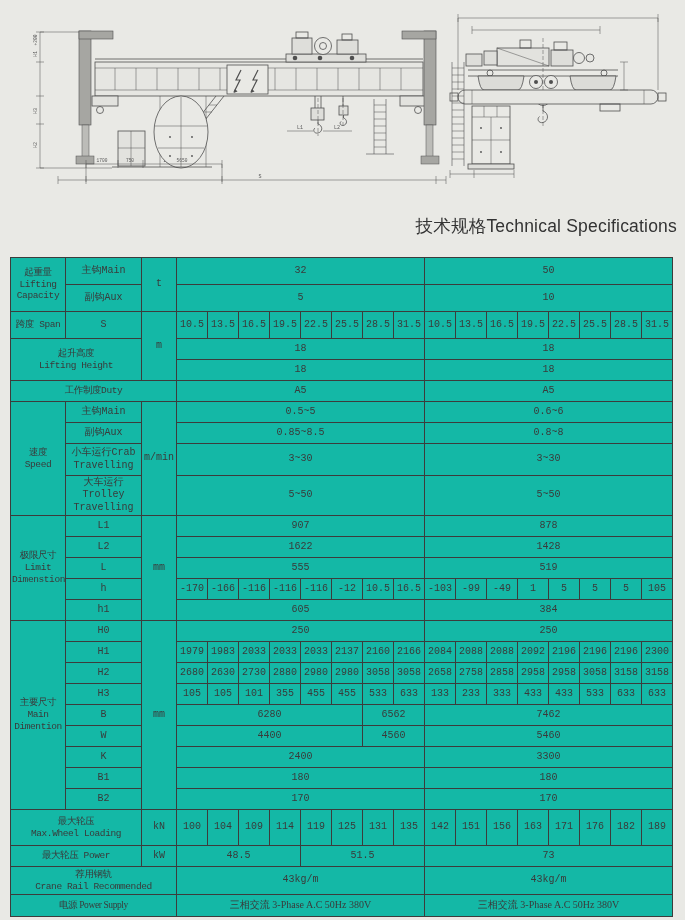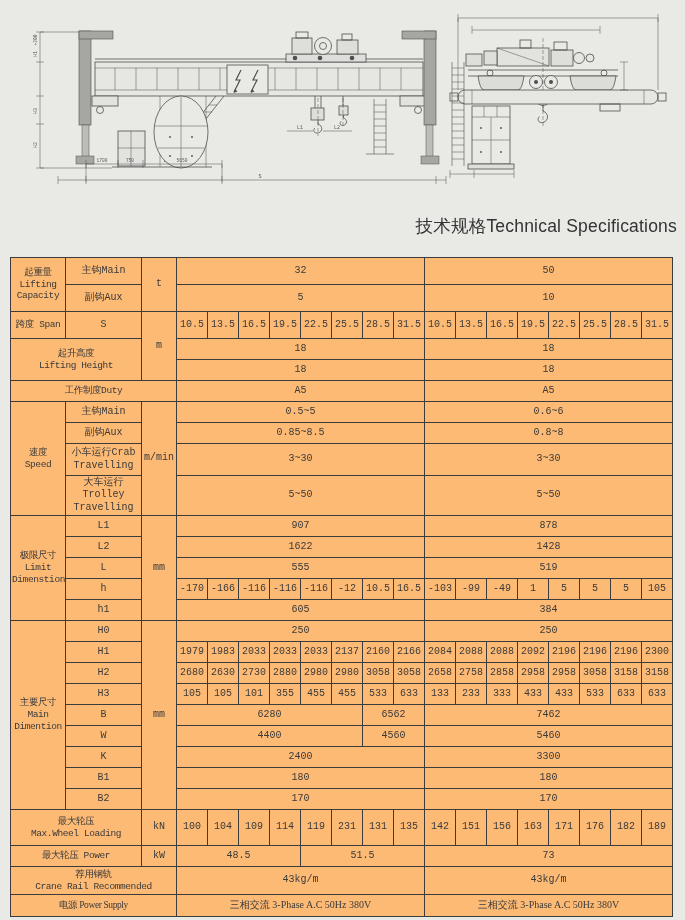--- a/index.html
+++ b/index.html
@@ -15,21 +15,21 @@
   .title{
     position:absolute;top:214px;right:8px;width:100%;
     text-align:right;
     font-family:"Liberation Sans","DejaVu Sans",sans-serif;
     font-size:17.5px;color:#333;letter-spacing:.2px;
   }
   table.spec{
     position:absolute;left:10px;top:257px;
     width:584px;
     border-collapse:collapse;table-layout:fixed;
-    background:#fdba74;
+    background:#14b8a6;
   }
   table.spec td{
     border:1px solid #3c3c3c;
     text-align:center;vertical-align:middle;
     font-size:10px;line-height:1.25;
     padding:0 1px;
     white-space:pre-line;
     overflow:hidden;
   }
   table.spec td.lbl{font-size:9.5px;letter-spacing:-0.4px;}
@@ -471,21 +471,21 @@
       </tr>
       <tr style="height: 36px;">
         <td colspan="2" class="lbl">最大轮压
 Max.Wheel Loading</td>
         <td>kN</td>
         <td>100</td>
         <td>104</td>
         <td>109</td>
         <td>114</td>
         <td>119</td>
-        <td>231</td>
+        <td>125</td>
         <td>131</td>
         <td>135</td>
         <td>142</td>
         <td>151</td>
         <td>156</td>
         <td>163</td>
         <td>171</td>
         <td>176</td>
         <td>182</td>
         <td>189</td>

